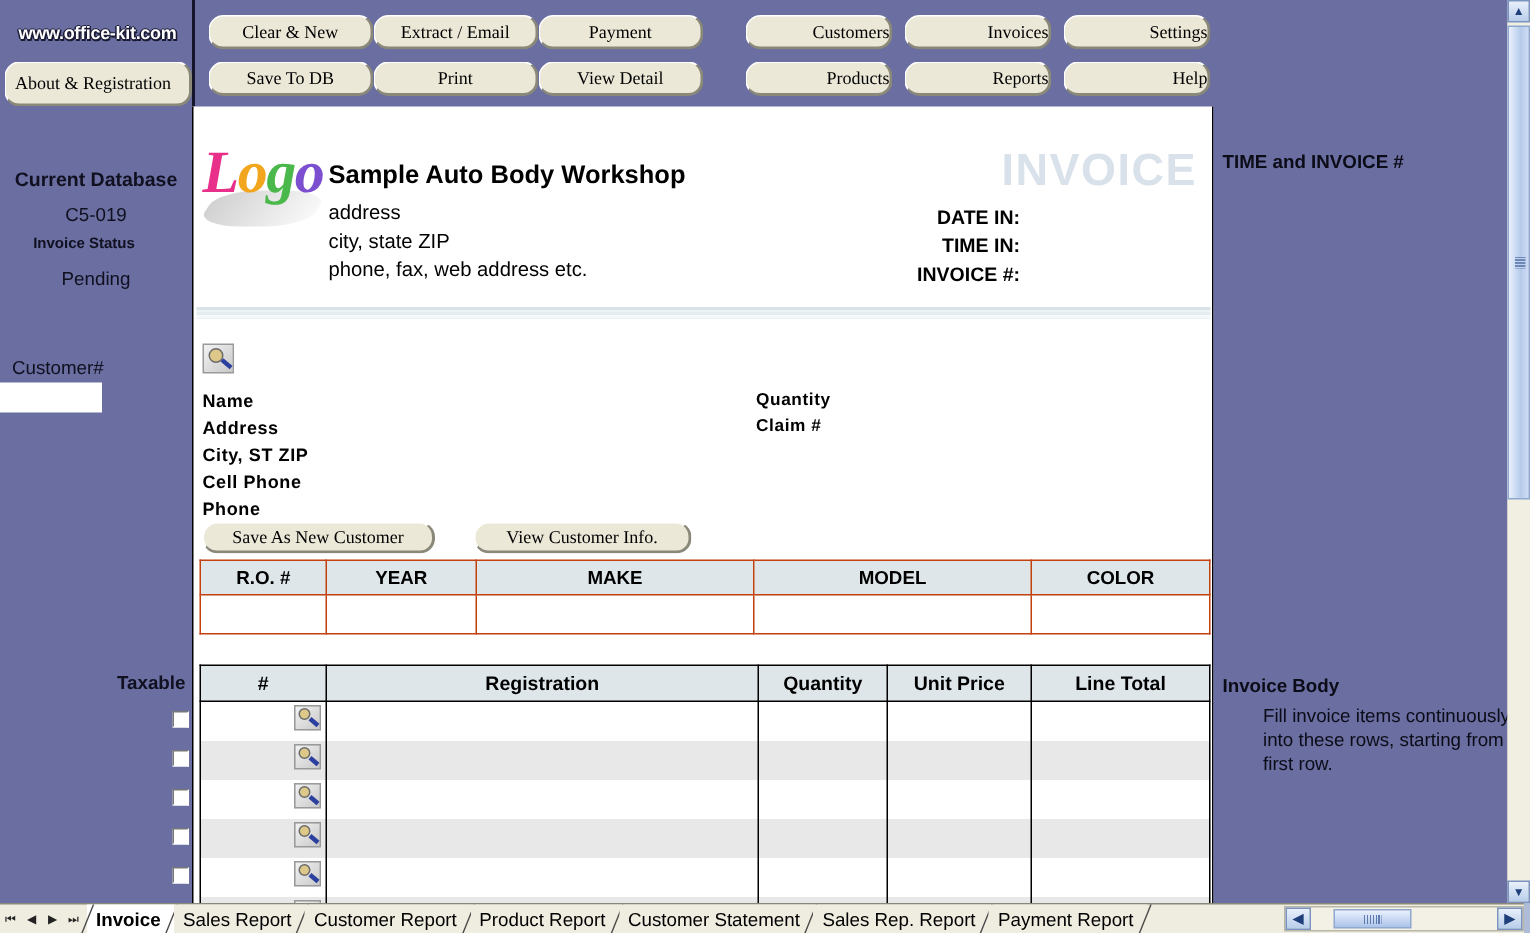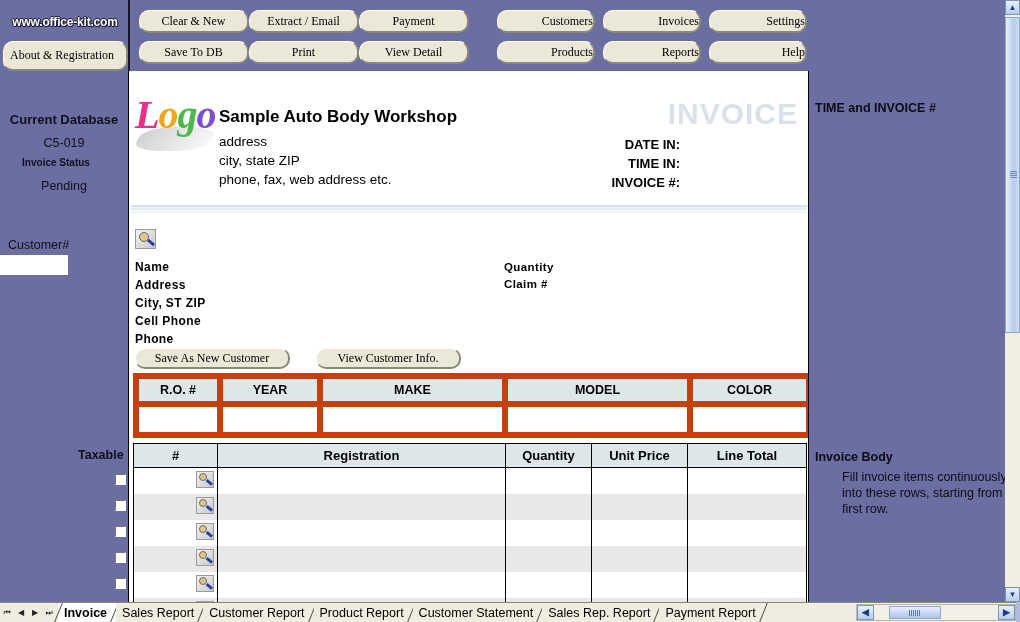--- a/index.html
+++ b/index.html
@@ -253,21 +253,21 @@
   #btn-viewcust { left: 187px; top: 277px; width: 145px; height: 21px; line-height: 19px; }
 
   
   #veh-table {
     position: absolute; left: 4px; top: 302px;
     width: 673px;
     border-collapse: collapse;
     table-layout: fixed;
   }
   #veh-table th, #veh-table td {
-    border: 6px solid #c2410c;
+    border: 1px solid #c2410c;
     height: 22px;
     font-size: 12.5px;
     font-weight: bold;
     text-align: center;
     padding: 0;
   }
   #veh-table th { background: #dee6ea; }
   #veh-table td { background: #ffffff; height: 25px; }
 
   

